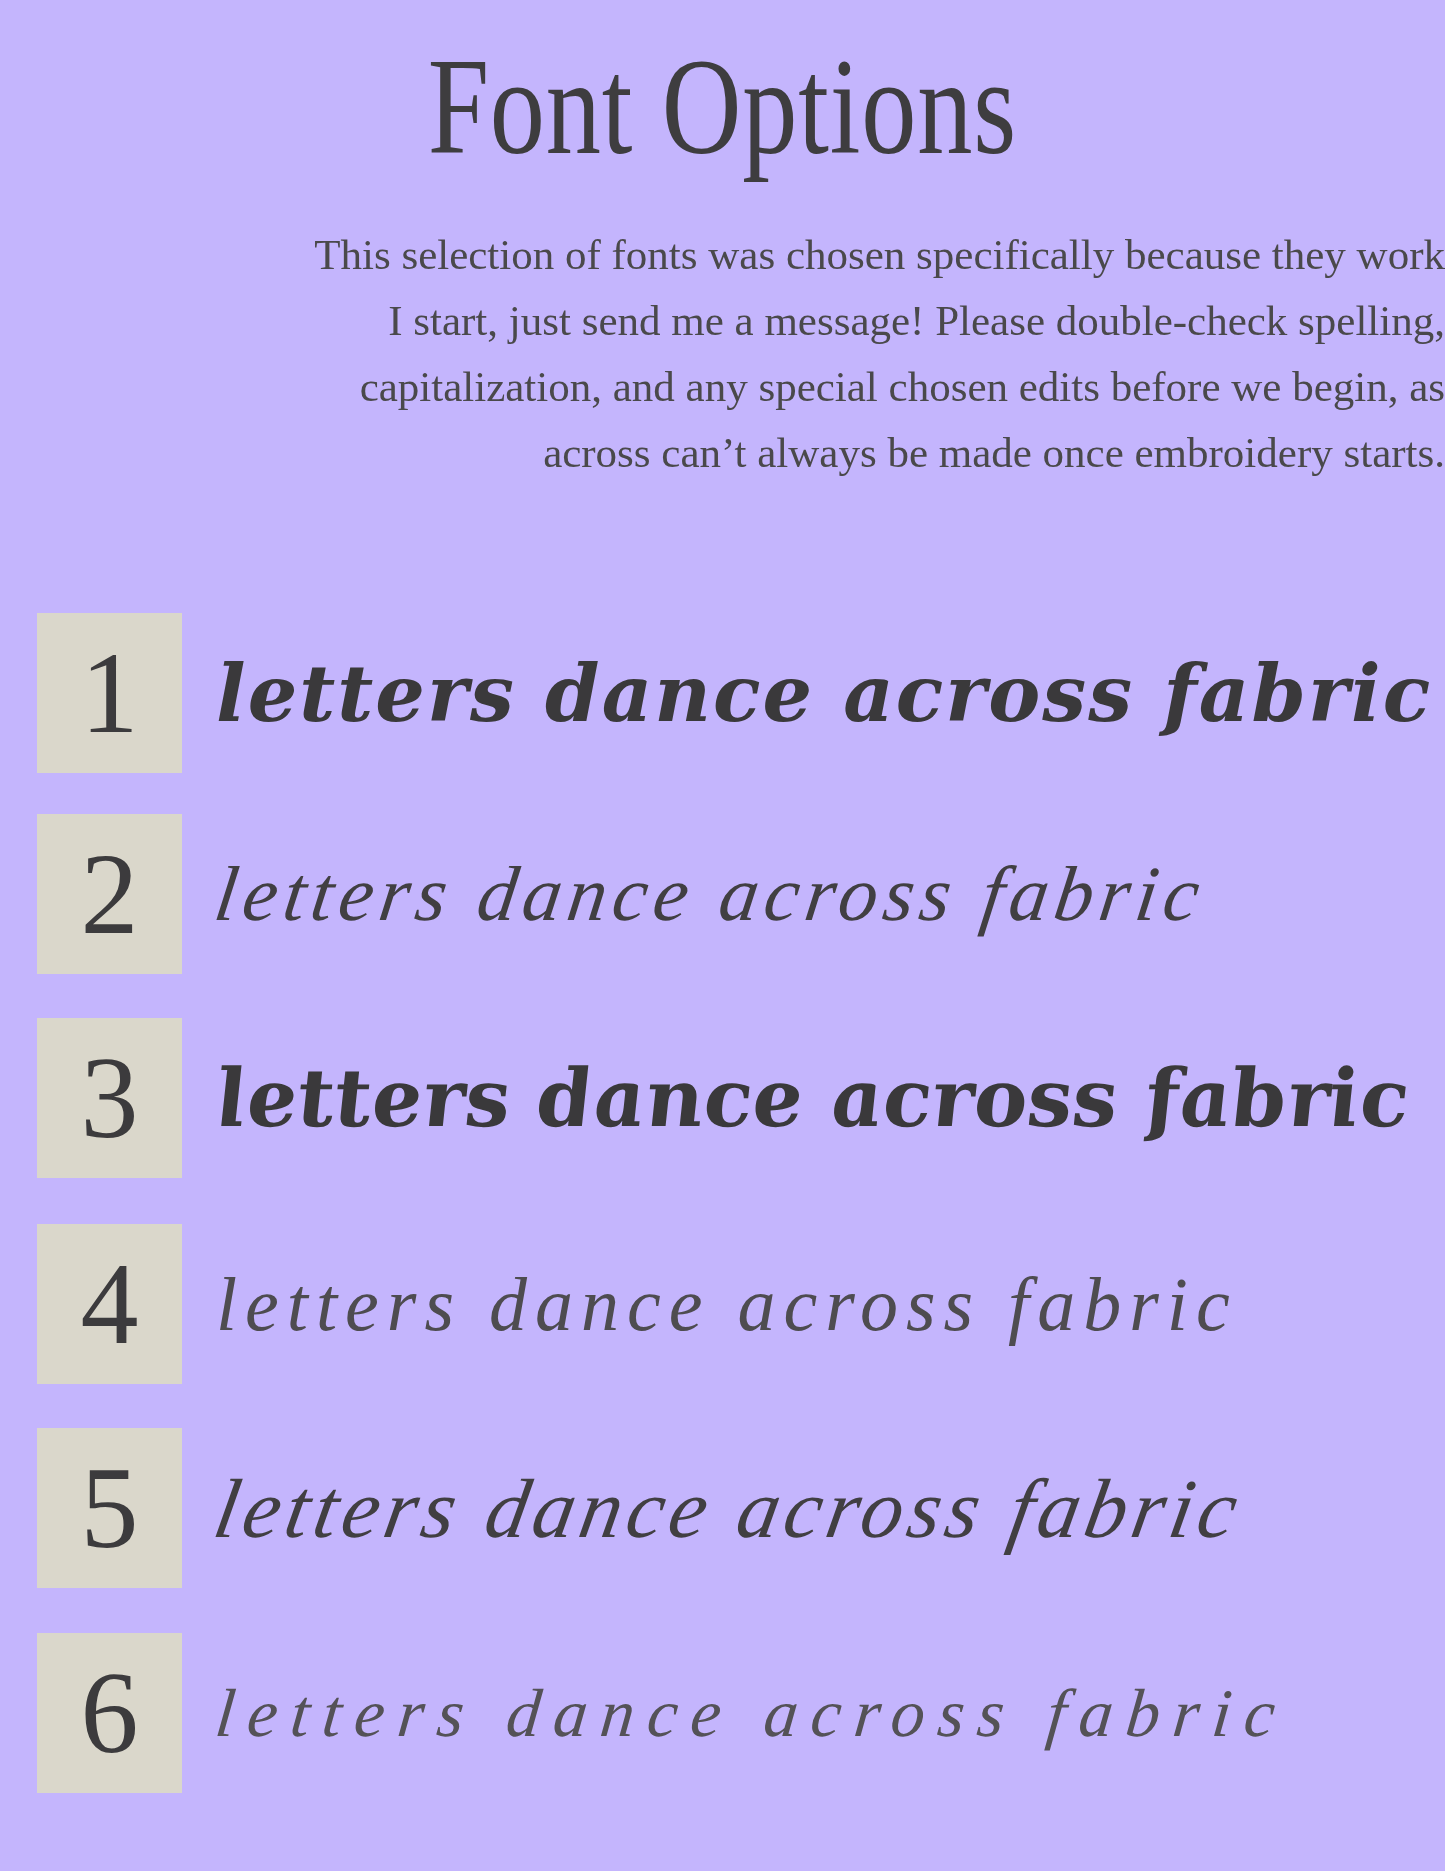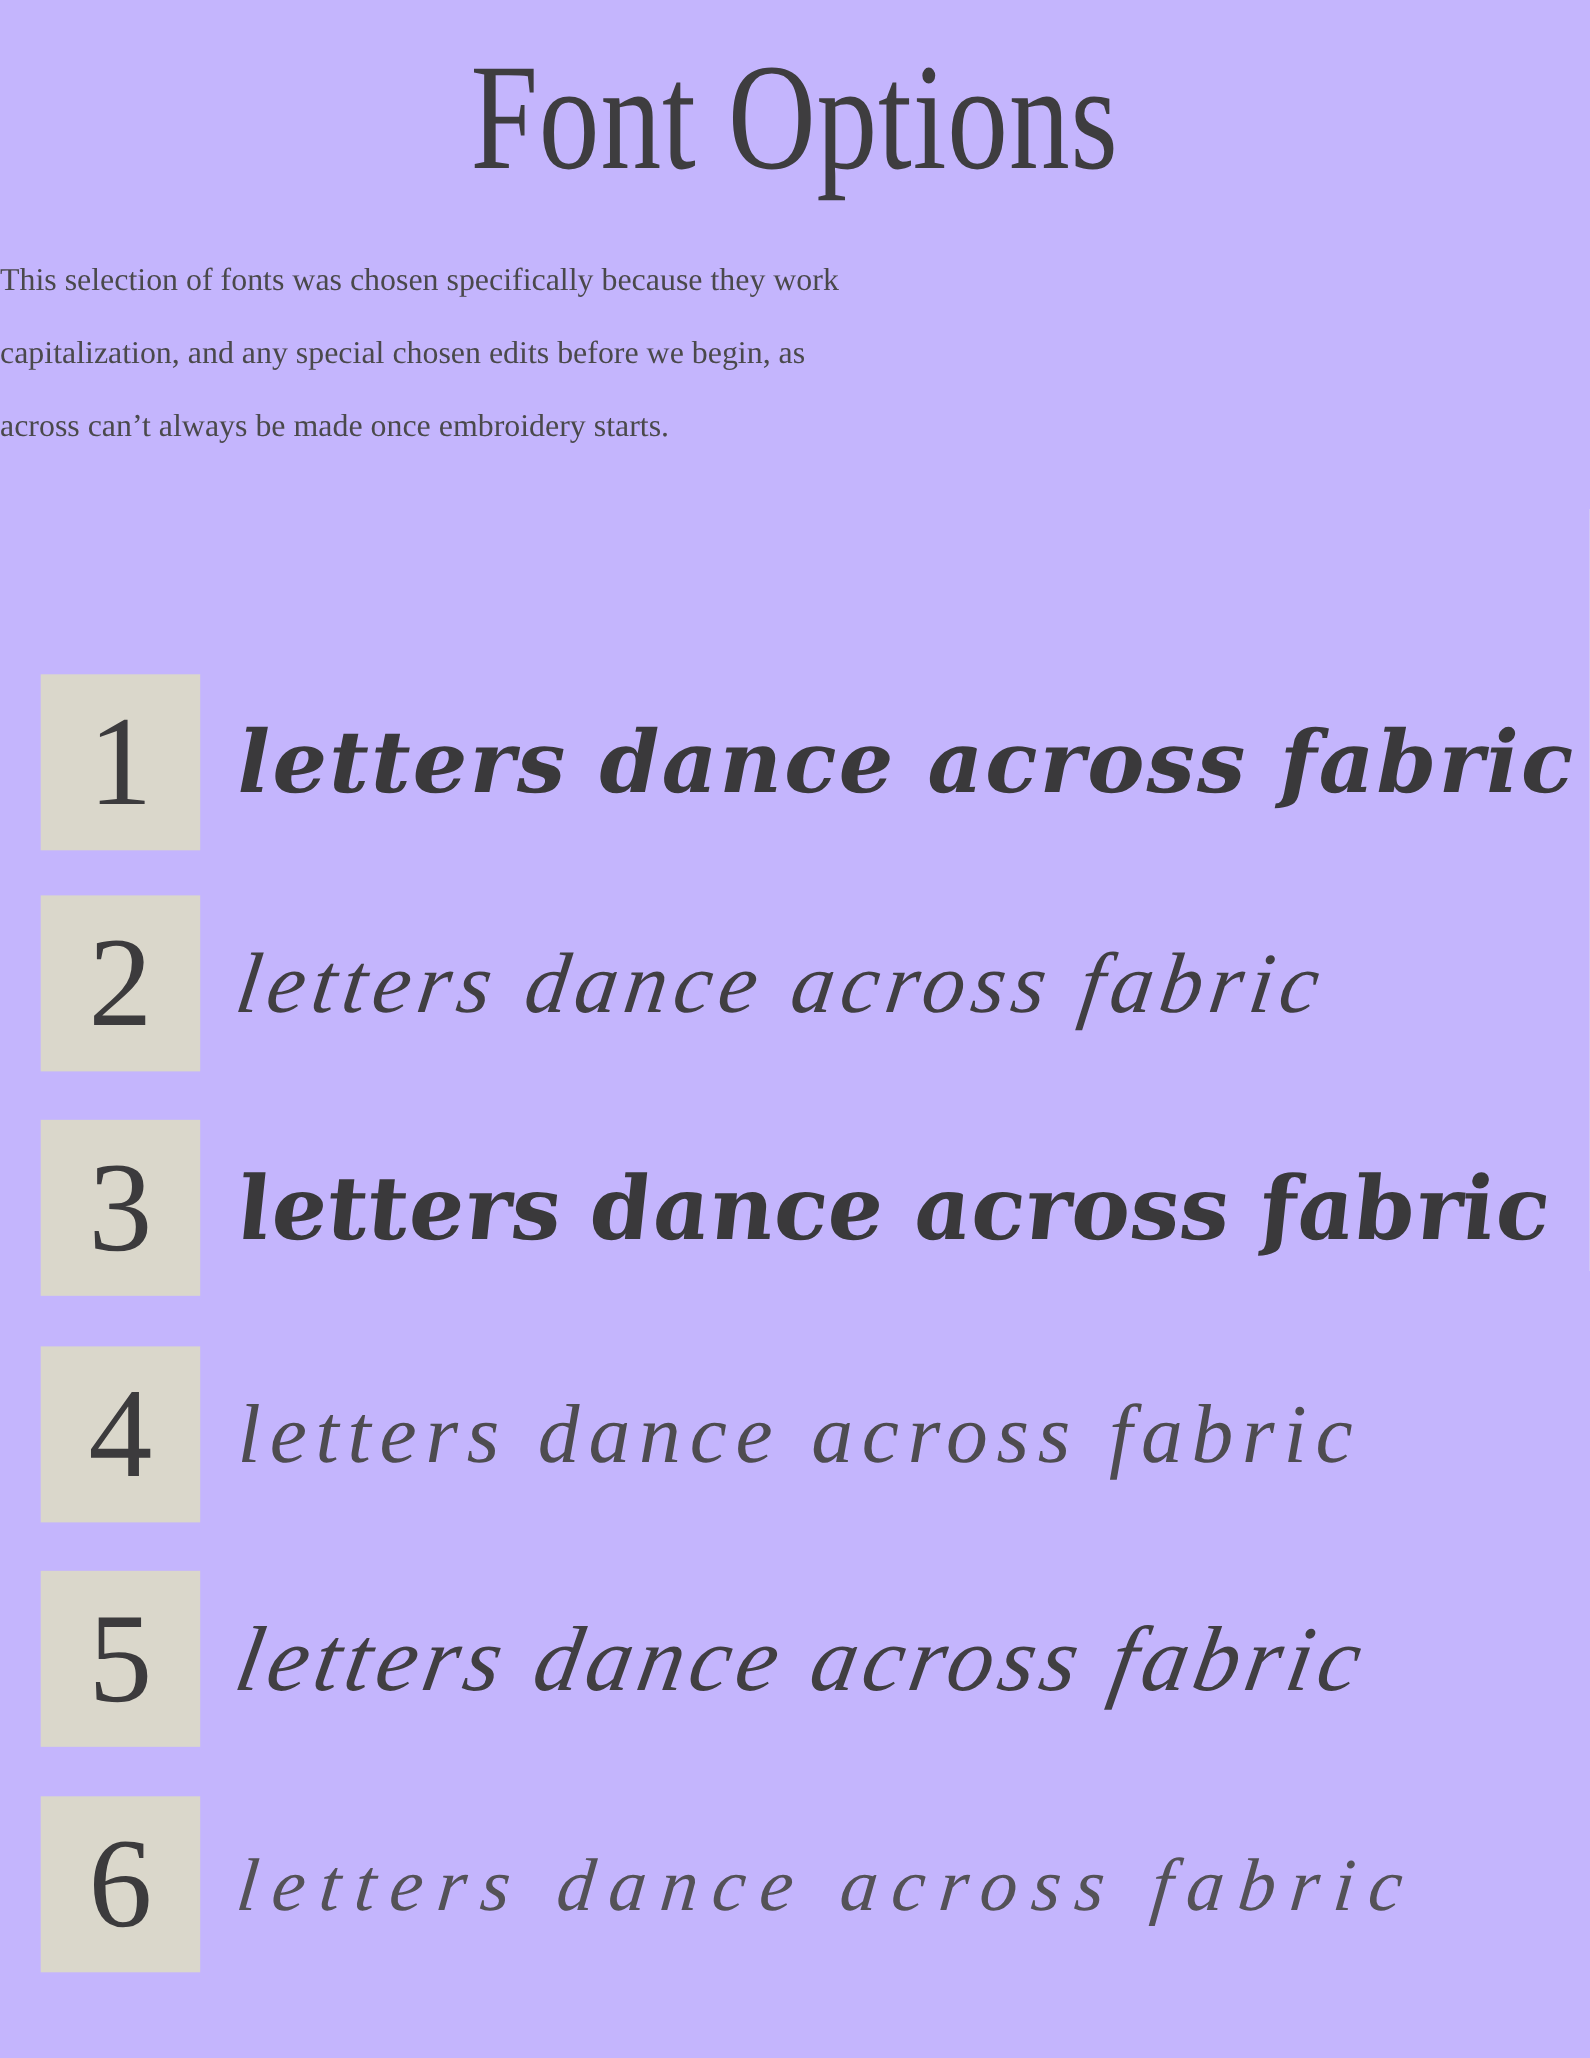--- a/index.html
+++ b/index.html
@@ -19,22 +19,22 @@
     text-align:center;
     font-size:138px; line-height:1;
     color:#3e3d3f;
     white-space:nowrap;
   }
   .title-inner { display:inline-block; transform:scaleX(0.80); letter-spacing:1px; }
 
   
   .intro {
     position:absolute; top:222px; left:0; right:0;
-    text-align:left;
-    font-size:29px; line-height:66px;
+    text-align:right;
+    font-size:43px; line-height:66px;
     color:#4a494b;
   }
   .intro-line { white-space:nowrap; }
 
   
   .row {
     position:absolute; left:37px;
     height:160px;
     display:flex; align-items:center;
   }
@@ -74,20 +74,21 @@
 <body>
 
 <div class="canvas">
 
   <div class="title">
     <span class="title-inner">Font Options</span>
   </div>
 
   <div class="intro">
     <div class="intro-line">This selection of fonts was chosen specifically because they work</div>
+    <div class="intro-line">I start, just send me a message! Please double-check spelling,</div>
     <div class="intro-line">capitalization, and any special chosen edits before we begin, as</div>
     <div class="intro-line">across can’t always be made once embroidery starts.</div>
   </div>
 
   <div class="row row-1">
     <div class="num-box">
       <span class="num">1</span>
     </div>
     <div class="sample f1">letters dance across fabric</div>
   </div>

